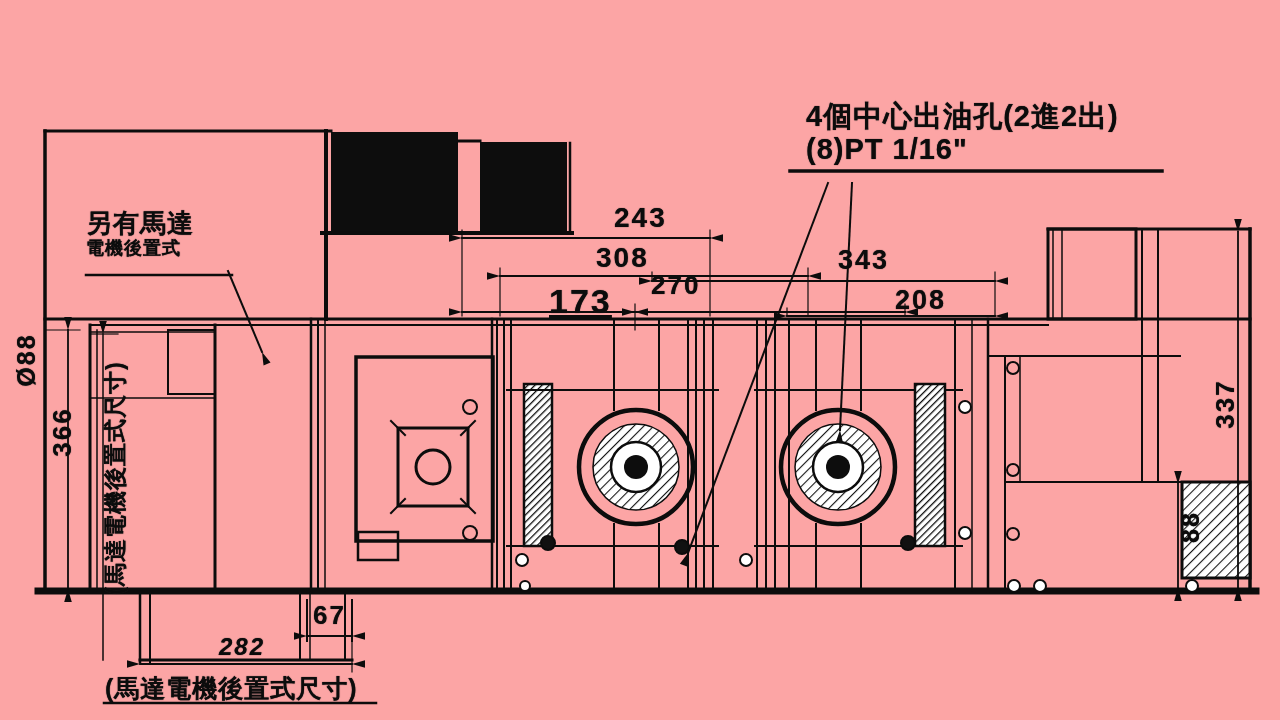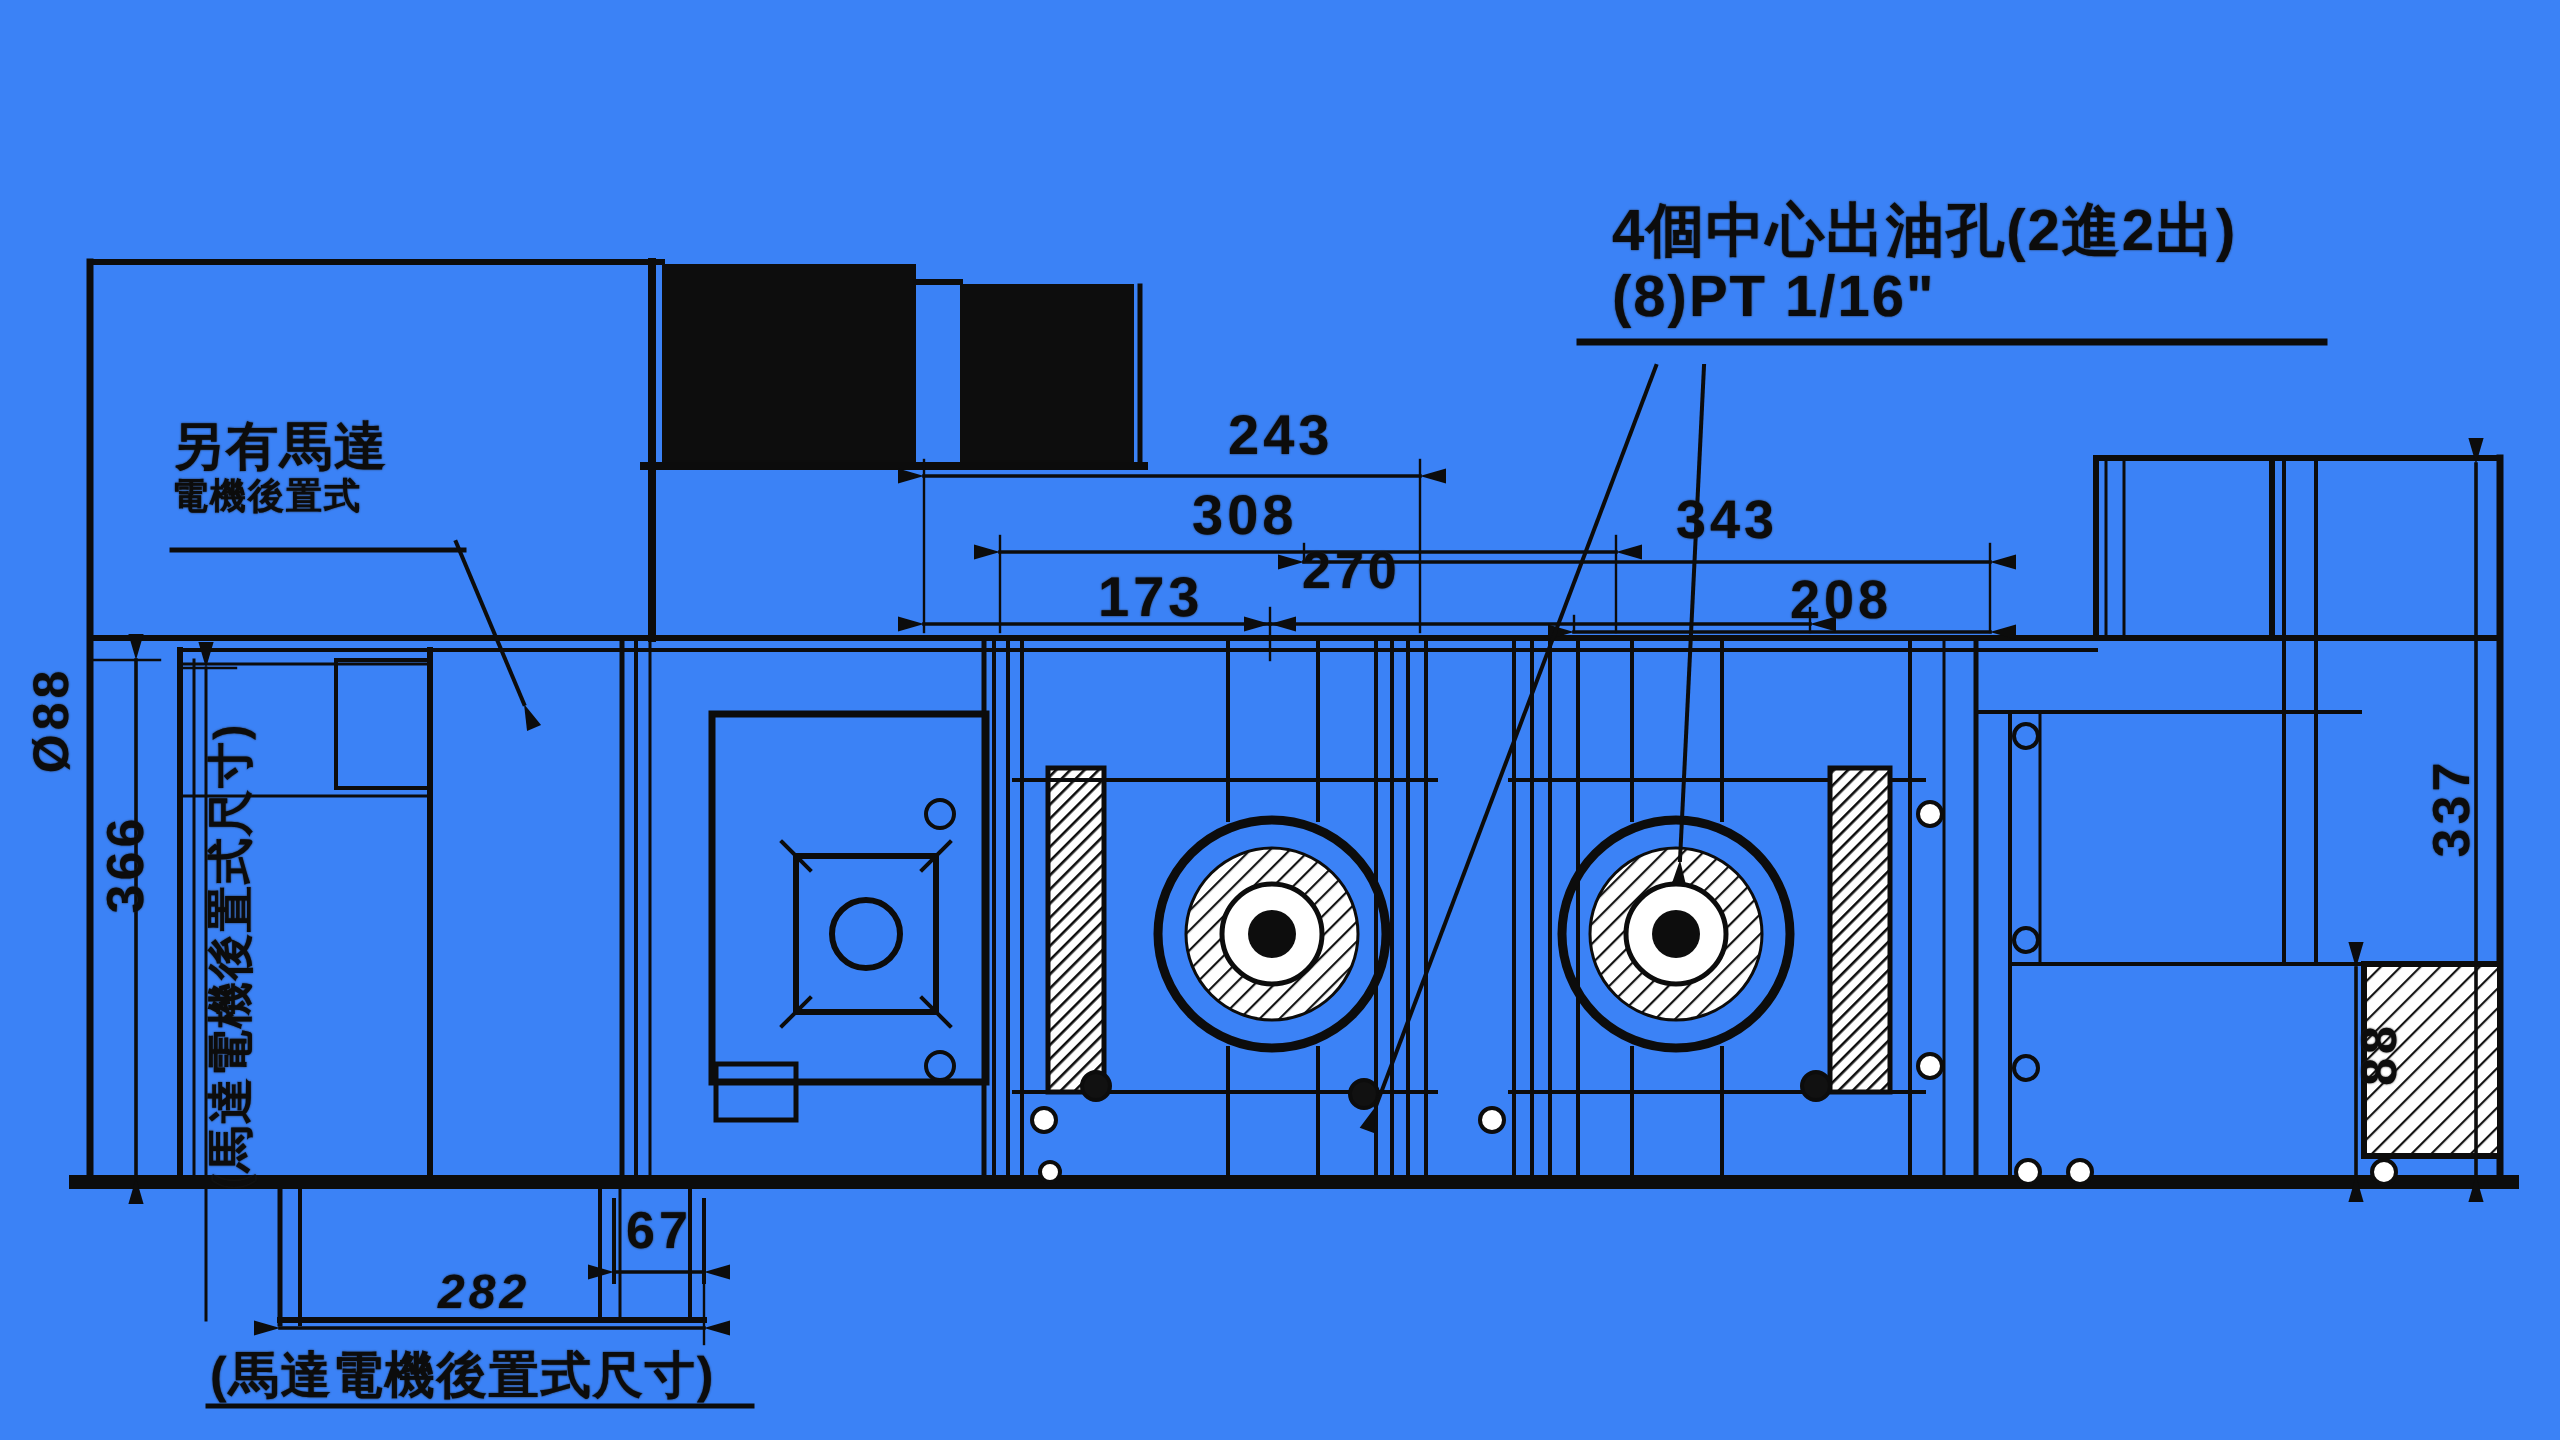--- a/index.html
+++ b/index.html
@@ -1,16 +1,16 @@
 <!DOCTYPE html>
 <html><head>
 <meta charset="utf-8">
 <style>
   html,body{margin:0;padding:0;background:#fff;}
-  #stage{position:relative;width:1280px;height:720px;background:#3b82f6;overflow:hidden;
+  #stage{position:relative;width:1280px;height:720px;background:#fca5a5;overflow:hidden;
          font-family:"Liberation Sans","DejaVu Sans",sans-serif;}
   #linework{position:absolute;left:0;top:0;}
   .lbl{position:absolute;color:#0c0c0c;font-weight:bold;white-space:nowrap;
        letter-spacing:1px;text-shadow:0 0 1px #222;line-height:1.05;}
   .rot{transform:translate(-50%,-50%) rotate(-90deg);}
   .dim{letter-spacing:2px;}
 </style>
 </head>
 <body>
 
@@ -211,21 +211,21 @@
   </svg>
 
   <div class="lbl" style="left:806px;top:101px;font-size:29px;">4個中心出油孔(2進2出)</div>
   <div class="lbl" style="left:806px;top:134px;font-size:29px;">(8)PT 1/16"</div>
 
   <div class="lbl" style="left:86px;top:210px;font-size:26px;">另有馬達</div>
   <div class="lbl" style="left:86px;top:239px;font-size:18px;">電機後置式</div>
 
   <div class="lbl dim" style="left:614px;top:203px;font-size:28px;">243</div>
   <div class="lbl dim" style="left:596px;top:243px;font-size:28px;text-align:center;">308</div>
-  <div class="lbl dim" style="left:549px;top:284px;font-size:28px;">173</div>
+  <div class="lbl dim" style="left:549px;top:284px;font-size:34px;text-decoration:underline;">173</div>
   <div class="lbl dim" style="left:651px;top:272px;font-size:26px;">270</div>
   <div class="lbl dim" style="left:838px;top:246px;font-size:27px;">343</div>
   <div class="lbl dim" style="left:895px;top:286px;font-size:27px;">208</div>
   <div class="lbl dim" style="left:219px;top:634px;font-size:24px;font-style:italic;">282</div>
   <div class="lbl dim" style="left:313px;top:602px;font-size:26px;">67</div>
 
   <div class="lbl" style="left:105px;top:675px;font-size:25px;">(馬達電機後置式尺寸)</div>
 
   <div class="lbl rot dim" style="left:26px;top:360px;font-size:25px;">Ø88</div>
   <div class="lbl rot dim" style="left:63px;top:432px;font-size:26px;">366</div>

